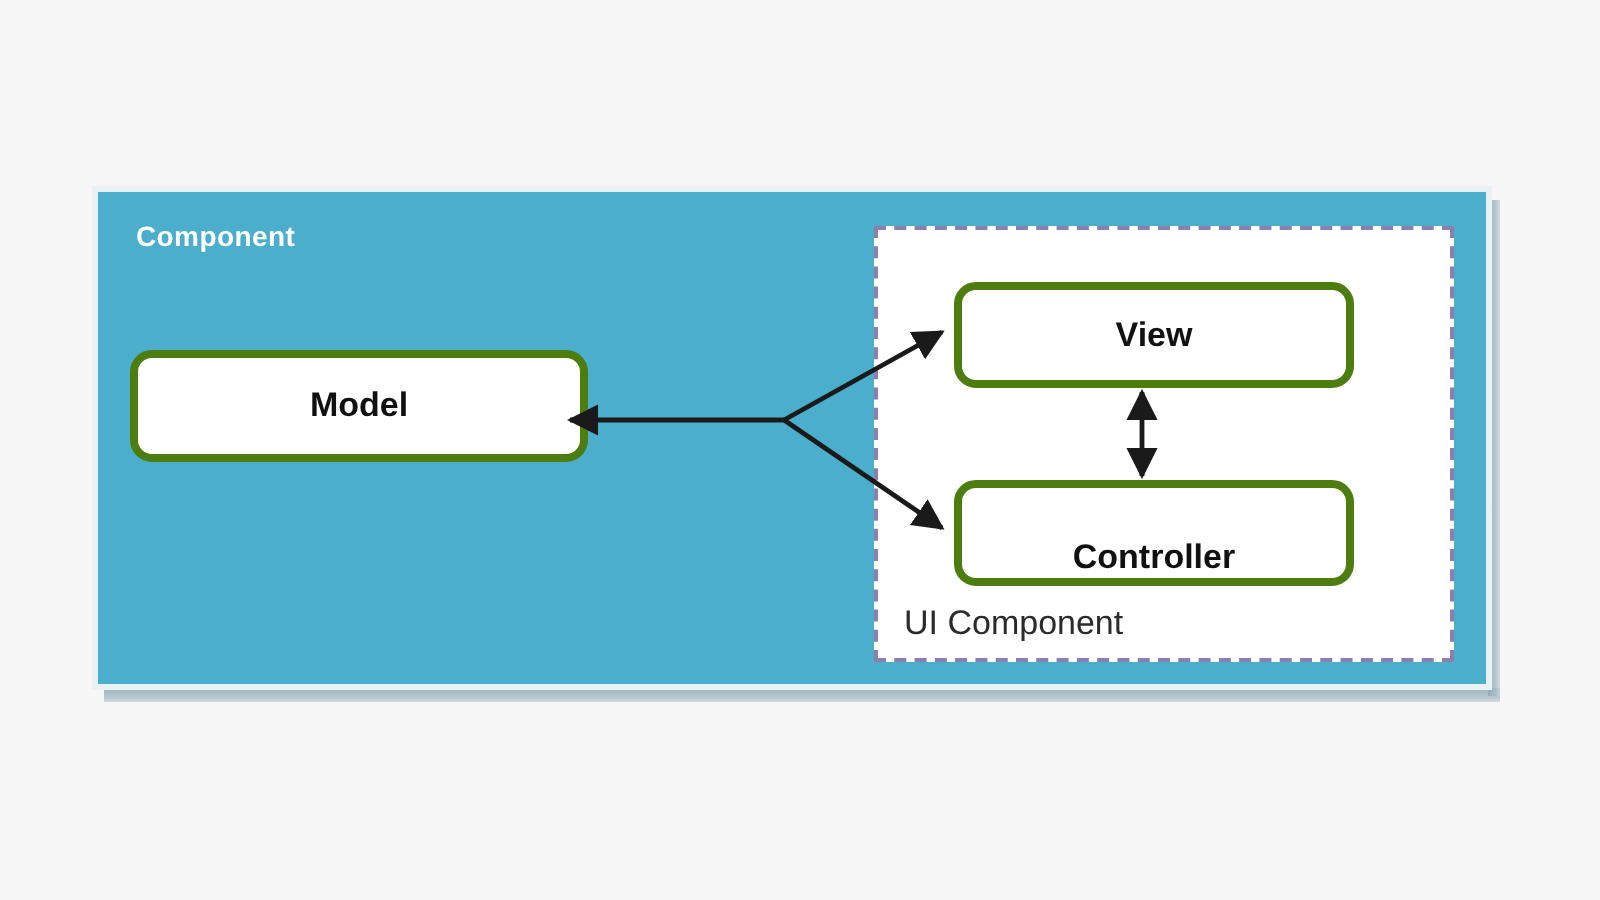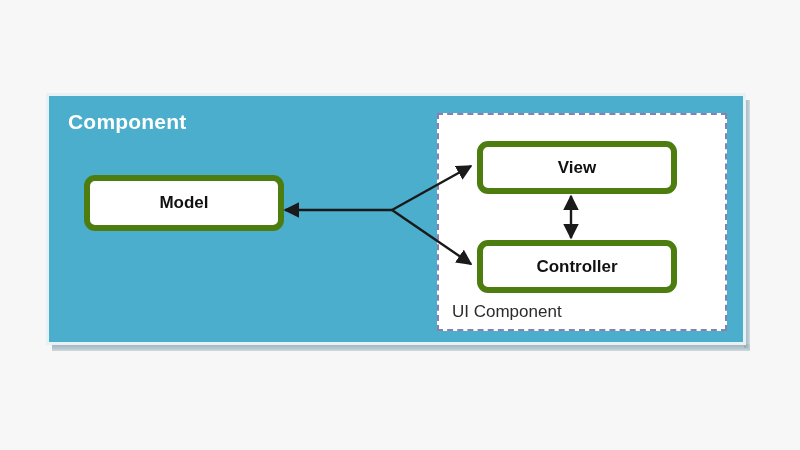--- a/index.html
+++ b/index.html
@@ -53,21 +53,21 @@
     height: 252px;
     background: #4aaecc;
     border: 3px solid #e8f2f5;
     box-sizing: border-box;
   }
 
   #component-title {
     position: absolute;
     left: 68px;
     top: 110px;
-    font-size: 21px;
+    font-size: 14px;
     font-weight: bold;
     color: #ffffff;
     letter-spacing: 0.2px;
     white-space: nowrap;
   }
 
   
   #ui-delegate-box {
     position: absolute;
     left: 437px;
@@ -86,37 +86,37 @@
     font-size: 17px;
     font-weight: normal;
     color: #2b2b2b;
     white-space: nowrap;
   }
 
   
   .node-box {
     position: absolute;
     background: #ffffff;
-    border: 6px solid #4d7c0f;
+    border: 4px solid #4d7c0f;
     border-radius: 11px;
     box-sizing: border-box;
     display: flex;
     align-items: center;
     justify-content: center;
   }
   .node-label {
     font-size: 17px;
     font-weight: bold;
     color: #111111;
     white-space: nowrap;
   }
 
-  #node-model    { left: 84px;  top: 175px; width: 200px; height: 56px; align-items: center; }
+  #node-model    { left: 65px;  top: 175px; width: 229px; height: 56px; align-items: center; }
   #node-view     { left: 477px; top: 141px; width: 200px; height: 53px; }
-  #node-controller { left: 477px; top: 240px; width: 200px; height: 53px; }
+  #node-controller { left: 477px; top: 240px; width: 200px; height: 53px; align-items: flex-end; }
 
   
   #arrows {
     position: absolute;
     left: 0;
     top: 0;
     width: 800px;
     height: 450px;
     pointer-events: none;
   }

